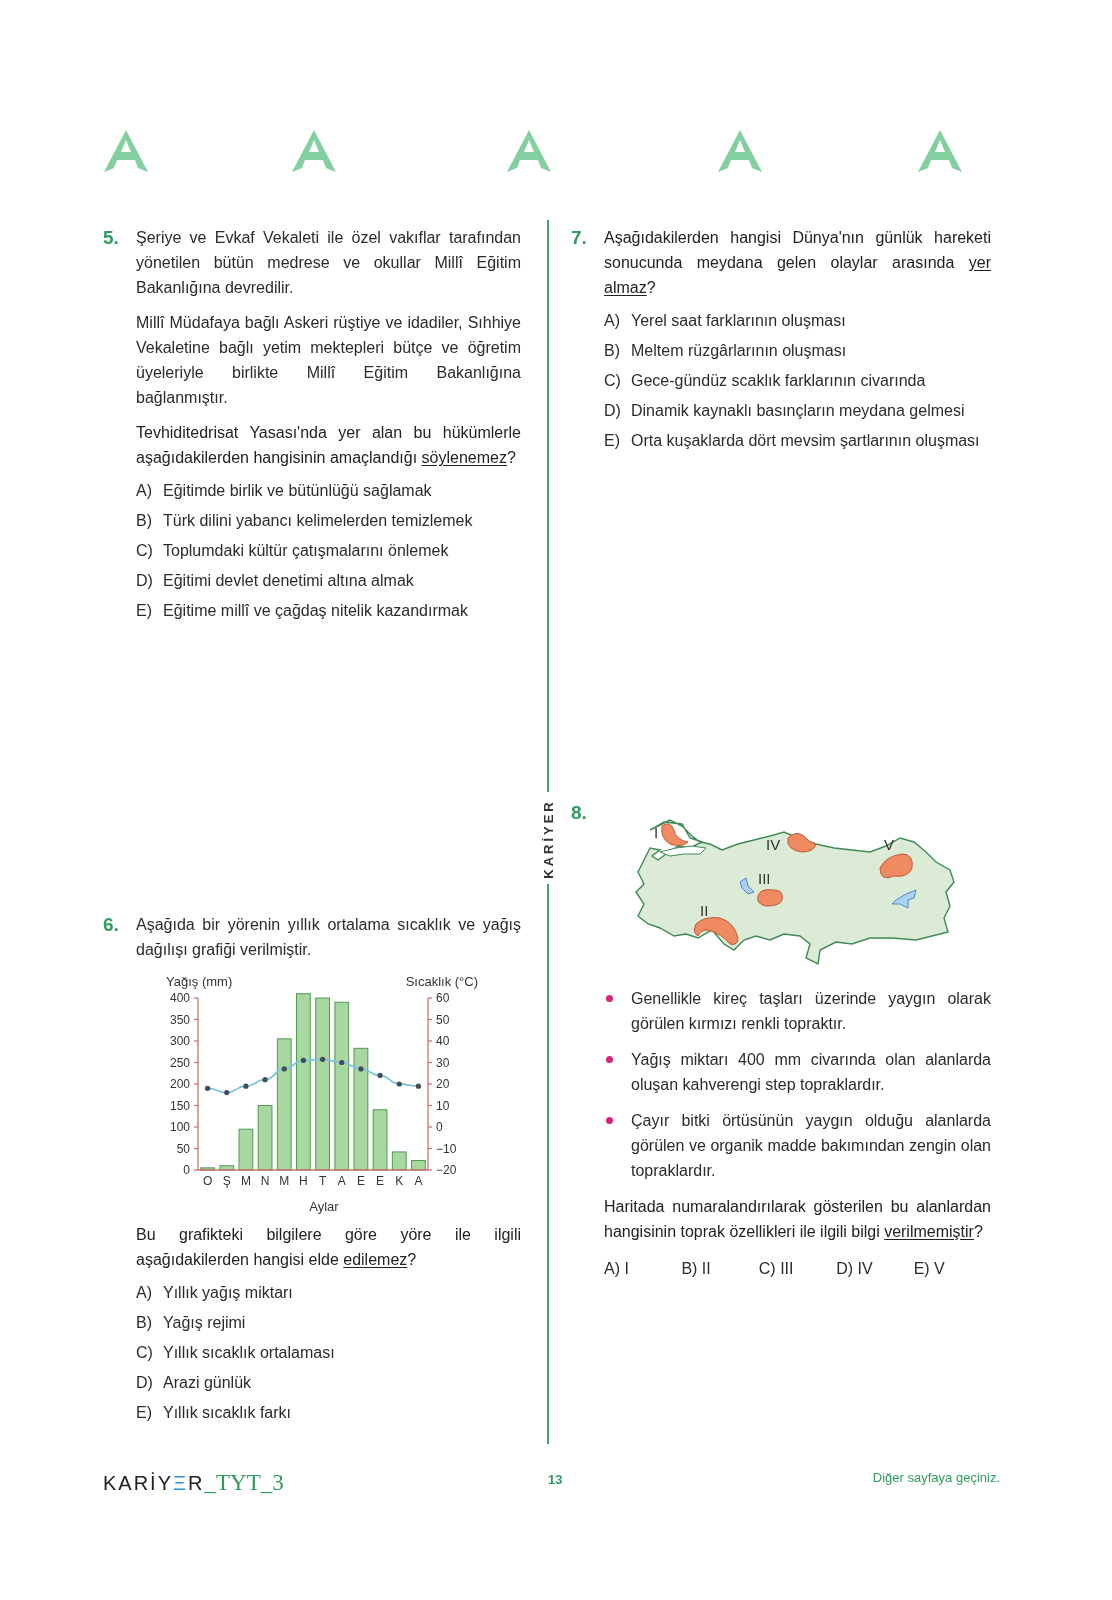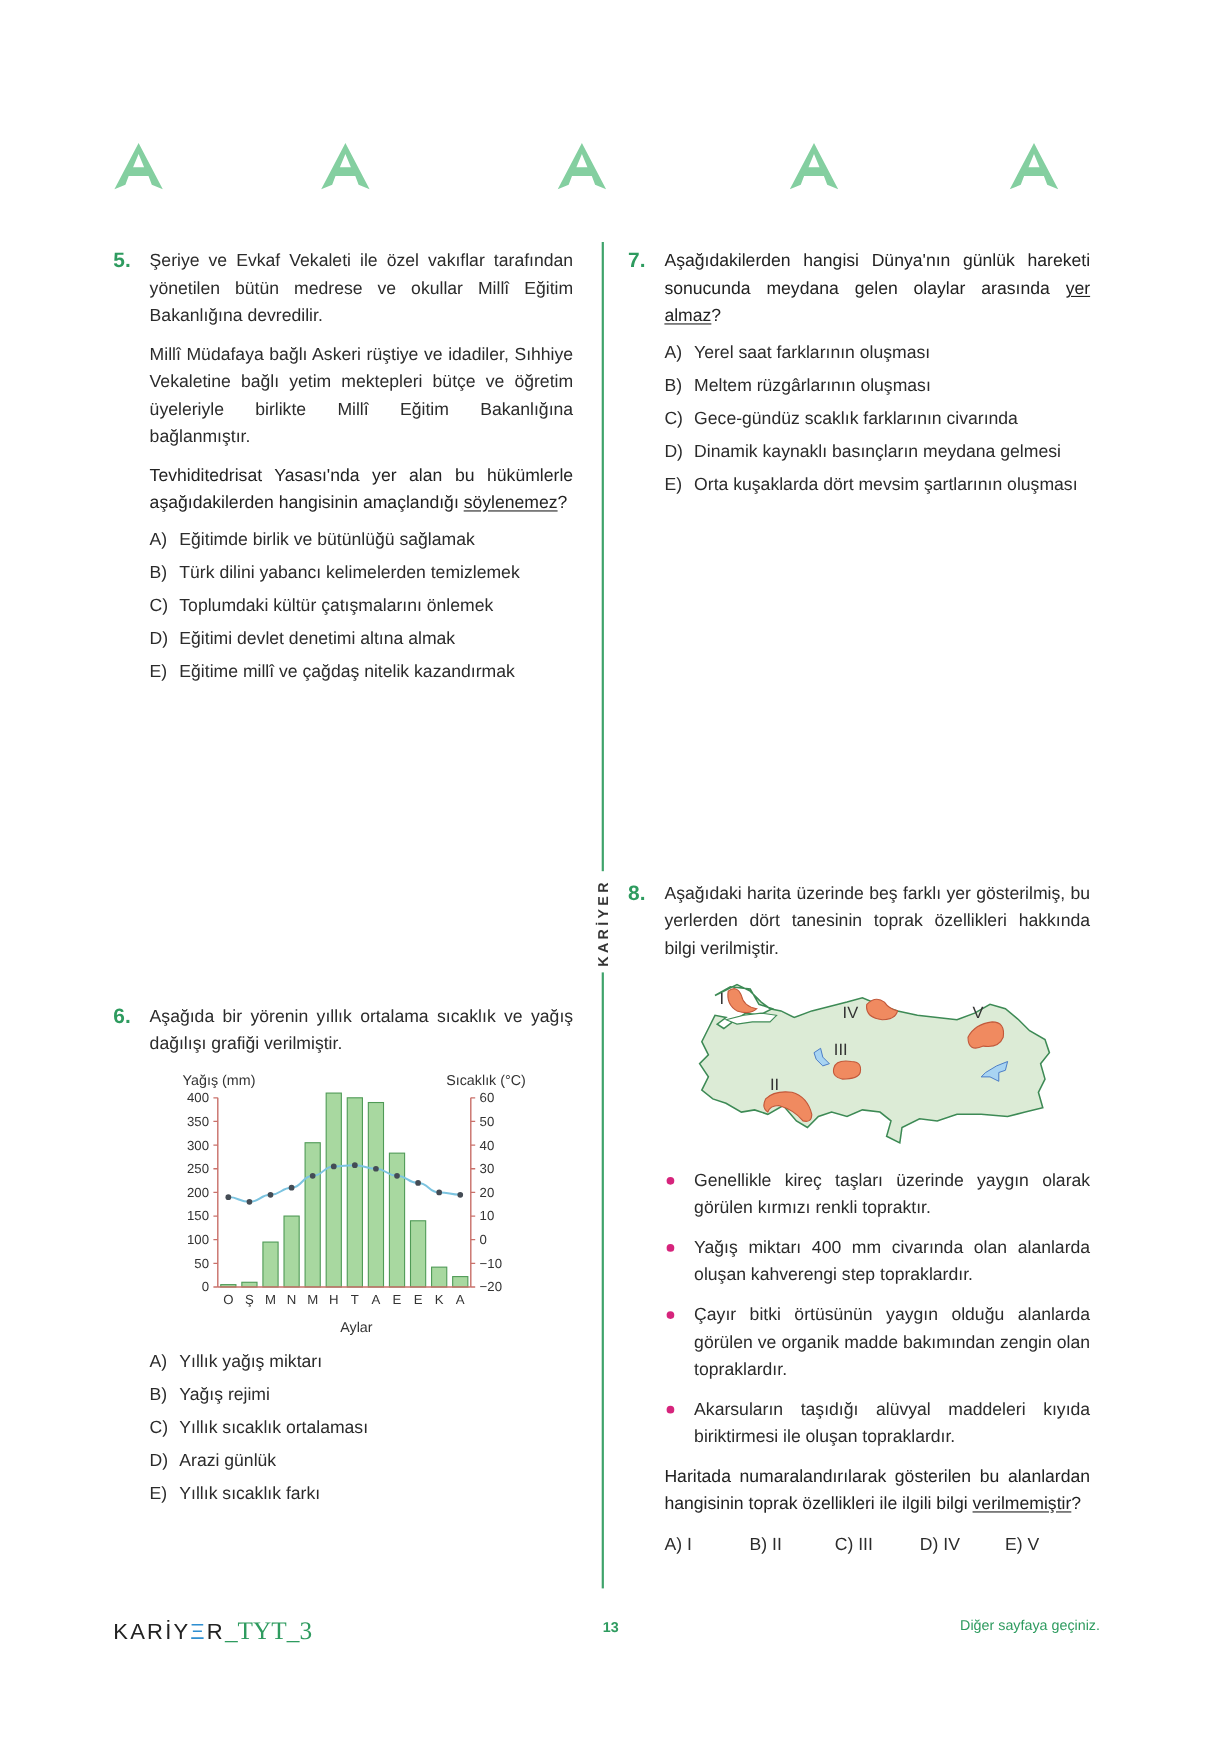--- a/index.html
+++ b/index.html
@@ -236,20 +236,21 @@
             <text x="244.08333333333334" y="217" font-size="12" fill="#333" text-anchor="middle">E</text>
             <text x="263.25" y="217" font-size="12" fill="#333" text-anchor="middle">K</text>
             <text x="282.4166666666667" y="217" font-size="12" fill="#333" text-anchor="middle">A</text>
           </g>
         <line id="y-axis" stroke="#c9716a" stroke-width="1.3" x1="62" x2="62" y1="30" y2="202"></line>
         <line id="y2-axis" stroke="#c9716a" stroke-width="1.3" x1="292" x2="292" y1="30" y2="202"></line>
         <line id="x-axis" stroke="#c9716a" stroke-width="1.3" x1="62" x2="292" y1="202" y2="202"></line>
         <text id="xlabel" x="188" y="243" font-size="13" fill="#333" text-anchor="middle">Aylar</text>
       </svg>
     </div>
+    <p class="stem"><span>Bu grafikteki bilgilere göre yöre ile ilgili aşağıdakilerden hangisi elde </span><u>edilemez</u><span>?</span></p>
     <div class="options">
       <div class="opt">
           <span class="opt-letter">A)</span>
           <span class="opt-text">Yıllık yağış miktarı</span>
         </div>
       <div class="opt">
           <span class="opt-letter">B)</span>
           <span class="opt-text">Yağış rejimi</span>
         </div>
       <div class="opt">
@@ -264,21 +265,20 @@
           <span class="opt-letter">E)</span>
           <span class="opt-text">Yıllık sıcaklık farkı</span>
         </div>
     </div>
   </div>
 </div>
 
 <div class="question" id="q8">
   <span class="q-num">8.</span>
   <div class="q-body">
-    <p>Aşağıdaki harita üzerinde beş farklı yer gösterilmiş, bu yerlerden dört tanesinin toprak özellikleri hakkında bilgi verilmiştir.</p>
     <div class="map-wrap">
       <svg viewBox="0 0 340 160">
         <path fill="#dcebd6" stroke="#3d8a55" stroke-width="1.4" d="M20 18 L34 10 L52 12 L60 26 L72 30 L60 36 L48 34 L36 42 L28 48 L22 44 L30 38 L20 36 L14 48 L8 60 L14 72 L6 80 L14 92 L8 104 L18 112 L30 116 L44 124 L56 122 L68 126 L82 118 L94 132 L104 138 L114 128 L126 124 L140 128 L154 122 L170 124 L180 132 L176 146 L188 152 L190 138 L206 130 L222 132 L240 126 L262 126 L286 128 L302 124 L318 120 L314 106 L320 94 L316 80 L324 70 L320 58 L306 50 L296 40 L284 30 L270 26 L256 34 L240 40 L222 38 L204 36 L186 32 L168 26 L154 20 L140 24 L124 28 L108 32 L92 38 L80 32 L70 30 L62 24 L52 14 L40 8 Z"></path>
         <path fill="#ffffff" stroke="#3d8a55" stroke-width="1" d="M30 40 L46 36 L62 34 L76 36 L70 42 L54 42 L40 44 Z"></path>
         <path fill="#f08a60" stroke="#c2583a" stroke-width="1" d="M32 14 Q40 8 44 18 Q46 28 58 30 Q52 36 40 32 Q30 26 32 14 Z"></path>
         <path fill="#f08a60" stroke="#c2583a" stroke-width="1" d="M158 26 Q166 18 174 24 Q178 30 186 32 Q184 40 172 40 Q156 38 158 26 Z"></path>
         <path fill="#f08a60" stroke="#c2583a" stroke-width="1" d="M250 56 Q256 44 272 42 Q284 42 282 56 Q278 66 264 64 Q250 70 250 56 Z"></path>
         <path fill="#f08a60" stroke="#c2583a" stroke-width="1" d="M128 84 Q130 76 144 78 Q154 78 152 88 Q150 94 136 94 Q126 92 128 84 Z"></path>
         <path fill="#f08a60" stroke="#c2583a" stroke-width="1" d="M66 112 Q74 104 90 106 Q104 110 108 126 Q108 134 100 132 Q92 122 78 118 Q70 118 68 124 Q62 120 66 112 Z"></path>
         <path fill="#a8d4f2" stroke="#3b6fc2" stroke-width="0.8" d="M110 70 L116 66 L118 74 L124 80 L118 82 L112 76 Z"></path>
@@ -287,21 +287,20 @@
         <text x="70" y="104" font-size="15" fill="#333">II</text>
         <text x="128" y="72" font-size="15" fill="#333">III</text>
         <text x="136" y="38" font-size="15" fill="#333">IV</text>
         <text x="254" y="38" font-size="15" fill="#333">V</text>
       </svg>
     </div>
     <ul class="bullets">
       <li>Genellikle kireç taşları üzerinde yaygın olarak görülen kırmızı renkli topraktır.</li>
       <li>Yağış miktarı 400 mm civarında olan alanlarda oluşan kahverengi step topraklardır.</li>
       <li>Çayır bitki örtüsünün yaygın olduğu alanlarda görülen ve organik madde bakımından zengin olan topraklardır.</li>
-      <li>Akarsuların taşıdığı alüvyal maddeleri kıyıda biriktirmesi ile oluşan topraklardır.</li>
     </ul>
     <p class="stem"><span>Haritada numaralandırılarak gösterilen bu alanlardan hangisinin toprak özellikleri ile ilgili bilgi </span><u>verilmemiştir</u><span>?</span></p>
     <div class="inline-options">
       <div class="opt"><span>A)</span>&nbsp;<span>I</span></div>
       <div class="opt"><span>B)</span>&nbsp;<span>II</span></div>
       <div class="opt"><span>C)</span>&nbsp;<span>III</span></div>
       <div class="opt"><span>D)</span>&nbsp;<span>IV</span></div>
       <div class="opt"><span>E)</span>&nbsp;<span>V</span></div>
     </div>
   </div>

